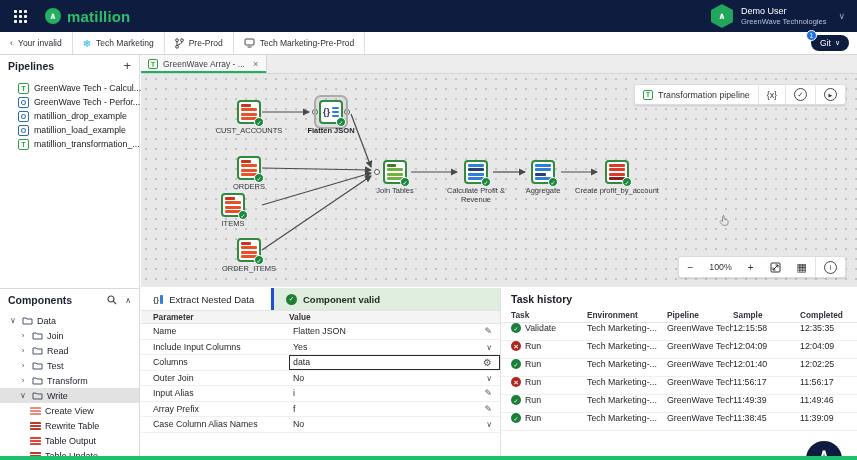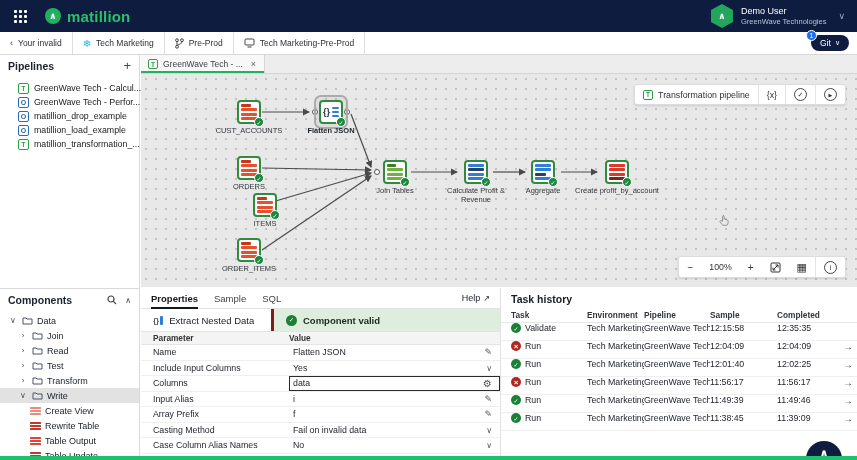--- a/index.html
+++ b/index.html
@@ -131,21 +131,21 @@
   .ptabitem.active { font-weight:bold; color:#14181f; }
   .ptabitem.active::after { content:""; position:absolute; left:0; right:0; bottom:-1px; height:2px; background:#14181f; }
   .helplink { margin-left:auto; margin-right:10px; display:flex; align-items:center; gap:3px;
     font-size:9px; color:#20242c; cursor:pointer; }
   .comp-header { height:22px; display:flex; }
   .comp-name { width:130px; display:flex; align-items:center; gap:6px; padding-left:12px;
     font-size:9.5px; color:#20242c; }
   .cn-ico { display:flex; align-items:center; gap:1px; }
   .cn-ico .c { font-size:8px; color:#555; font-weight:bold; }
   .cn-ico .b { width:3px; height:9px; background:#2F7FD6; border-radius:1px; }
-  .comp-status { flex:1; background:#DEEDDE; border-left:3px solid #7f1d1d; display:flex;
+  .comp-status { flex:1; background:#DEEDDE; border-left:3px solid #1d4ed8; display:flex;
     align-items:center; gap:6px; padding-left:12px; font-size:9.5px; font-weight:bold; color:#1d2a1f; }
   .okdot { width:11px; height:11px; border-radius:50%; background:#1E7E34; color:#fff; font-size:6.5px;
     display:flex; align-items:center; justify-content:center; flex:none; }
   .phead { height:14px; background:#F4F4F4; border-top:1px solid #E4E4E4; border-bottom:1px solid #E4E4E4;
     display:flex; align-items:center; font-size:8.3px; font-weight:bold; color:#333; }
   .phead .c1 { width:148px; padding-left:12px; }
   .prow { height:15.5px; display:flex; align-items:center; border-bottom:1px solid #EFEFEF;
     font-size:8.8px; color:#23272e; }
   .prow .c1 { width:148px; padding-left:12px; flex:none; }
   .vcell { flex:1; height:100%; display:flex; align-items:center; position:relative; padding-left:4px; }
@@ -154,21 +154,21 @@
   .ctl-edit::before { content:"✎"; }
   .ctl-select::before { content:"∨"; font-size:8px; }
   .ctl-gear::before { content:"⚙"; font-size:10px; }
 
   .taskhist { position:absolute; left:360px; top:0; right:0; bottom:0; overflow:hidden; }
   .th-title { padding:5px 0 3px 10px; font-size:10.5px; font-weight:bold; color:#171b22; }
   .th-head { display:flex; align-items:center; height:15px; font-size:8.3px; font-weight:bold;
     color:#30343c; border-bottom:1px solid #E6E6E6; }
   .trw { display:flex; align-items:flex-start; height:18px; border-bottom:1px solid #EFEFEF; font-size:8.8px; color:#23272e; }
   .tc1 { width:86px; padding-left:10px; display:flex; align-items:center; gap:4px; flex:none; }
-  .tc2 { width:57px; flex:none; white-space:nowrap; overflow:hidden; }
+  .tc2 { width:80px; flex:none; white-space:nowrap; overflow:hidden; }
   .tc3 { width:66px; flex:none; white-space:nowrap; overflow:hidden; }
   .tc4 { width:67px; flex:none; }
   .tc5 { width:62px; flex:none; }
   .tc6 { flex:1; text-align:center; color:#333; font-size:10px; cursor:pointer; }
   .sdot { width:10px; height:10px; border-radius:50%; color:#fff; font-size:6px; font-weight:bold;
     display:flex; align-items:center; justify-content:center; flex:none; }
   .sdot.ok { background:#1A7F37; } .sdot.ok::before { content:"✓"; }
   .sdot.err { background:#B3261E; } .sdot.err::before { content:"×"; font-size:8px; }
 
   
@@ -377,21 +377,21 @@
           <span>Table Update</span>
         </div>
       </div>
     </div>
   </div>
 
   <div class="canvas-wrap">
     <div class="ctabs">
       <div class="ctab">
         <span class="tico-mini">T</span>
-        <span>GreenWave Tech - ...</span>
+        <span>GreenWave Array - ...</span>
         <span class="x">×</span>
       </div>
     </div>
     <div class="canvas">
 
       <svg class="edges" width="716" height="213">
         <defs>
           <marker id="arr" markerWidth="6" markerHeight="6" refX="5" refY="3" orient="auto">
             <path d="M0,0 L6,3 L0,6 z" fill="#4a4a4a"></path>
           </marker>
@@ -446,21 +446,21 @@
               <i></i>
               <i></i>
               <i></i>
               <i></i>
             </span>
           <span class="badge">✓</span>
         </div>
         <div class="nlabel">ORDERS</div>
       </div>
 
-      <div class="cnode" style="left:112px;top:119px;border-radius:9px;">
+      <div class="cnode" style="left:80px;top:119px;border-radius:9px;">
         <div class="tico">
           <span class="bars src">
               <i></i>
               <i></i>
               <i></i>
               <i></i>
             </span>
           <span class="badge">✓</span>
         </div>
         <div class="nlabel">ITEMS</div>
@@ -567,29 +567,20 @@
         <span class="zb last">
             <span class="circ" style="font-size:7px;">i</span>
           </span>
       </div>
     </div>
   </div>
 
   <div class="bottom">
 
     <div class="props">
-      <div class="ptabs">
-        <span class="ptabitem active">Properties</span>
-        <span class="ptabitem">Sample</span>
-        <span class="ptabitem">SQL</span>
-        <span class="helplink">
-          <span>Help</span>
-          <span style="font-size:8px;">↗</span>
-        </span>
-      </div>
       <div class="comp-header">
         <div class="comp-name">
           <span class="cn-ico">
               <span class="c">{}</span>
               <span class="b"></span>
             </span>
           <span>Extract Nested Data</span>
         </div>
         <div class="comp-status">
           <span class="okdot">✓</span>
@@ -616,38 +607,38 @@
           </span>
       </div>
       <div class="prow selected">
         <span class="c1">Columns</span>
         <span class="vcell">
             <span>data</span>
           <span class="ctl ctl-gear"></span>
           </span>
       </div>
       <div class="prow">
+        <span class="c1">Outer Join</span>
+        <span class="vcell">
+            <span>No</span>
+          <span class="ctl ctl-select"></span>
+          </span>
+      </div>
+      <div class="prow">
         <span class="c1">Input Alias</span>
         <span class="vcell">
             <span>i</span>
           <span class="ctl ctl-edit"></span>
           </span>
       </div>
       <div class="prow">
         <span class="c1">Array Prefix</span>
         <span class="vcell">
             <span>f</span>
           <span class="ctl ctl-edit"></span>
-          </span>
-      </div>
-      <div class="prow">
-        <span class="c1">Casting Method</span>
-        <span class="vcell">
-            <span>Fail on invalid data</span>
-          <span class="ctl ctl-select"></span>
           </span>
       </div>
       <div class="prow">
         <span class="c1">Case Column Alias Names</span>
         <span class="vcell">
             <span>No</span>
           <span class="ctl ctl-select"></span>
           </span>
       </div>
     </div>

